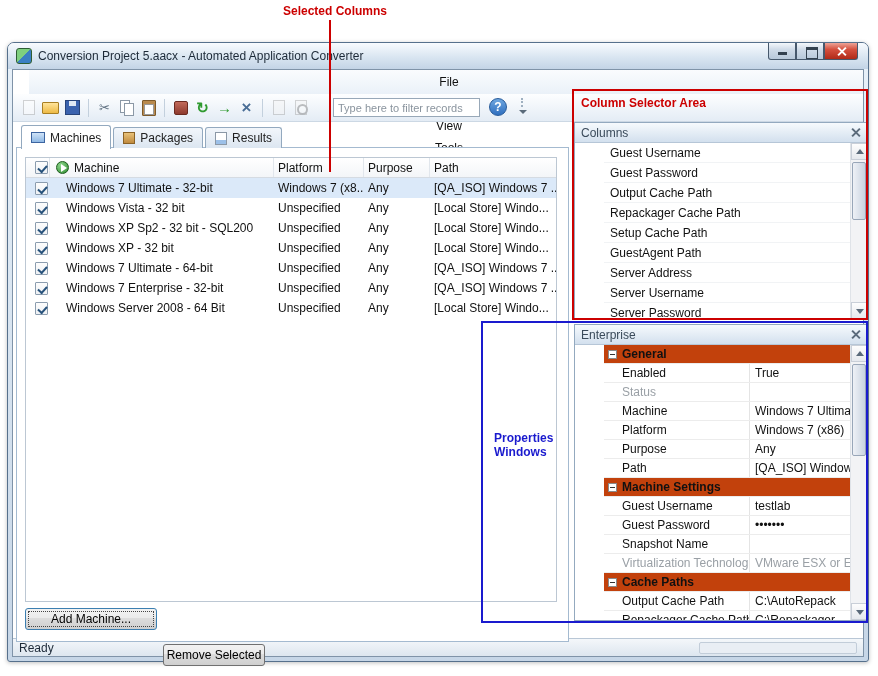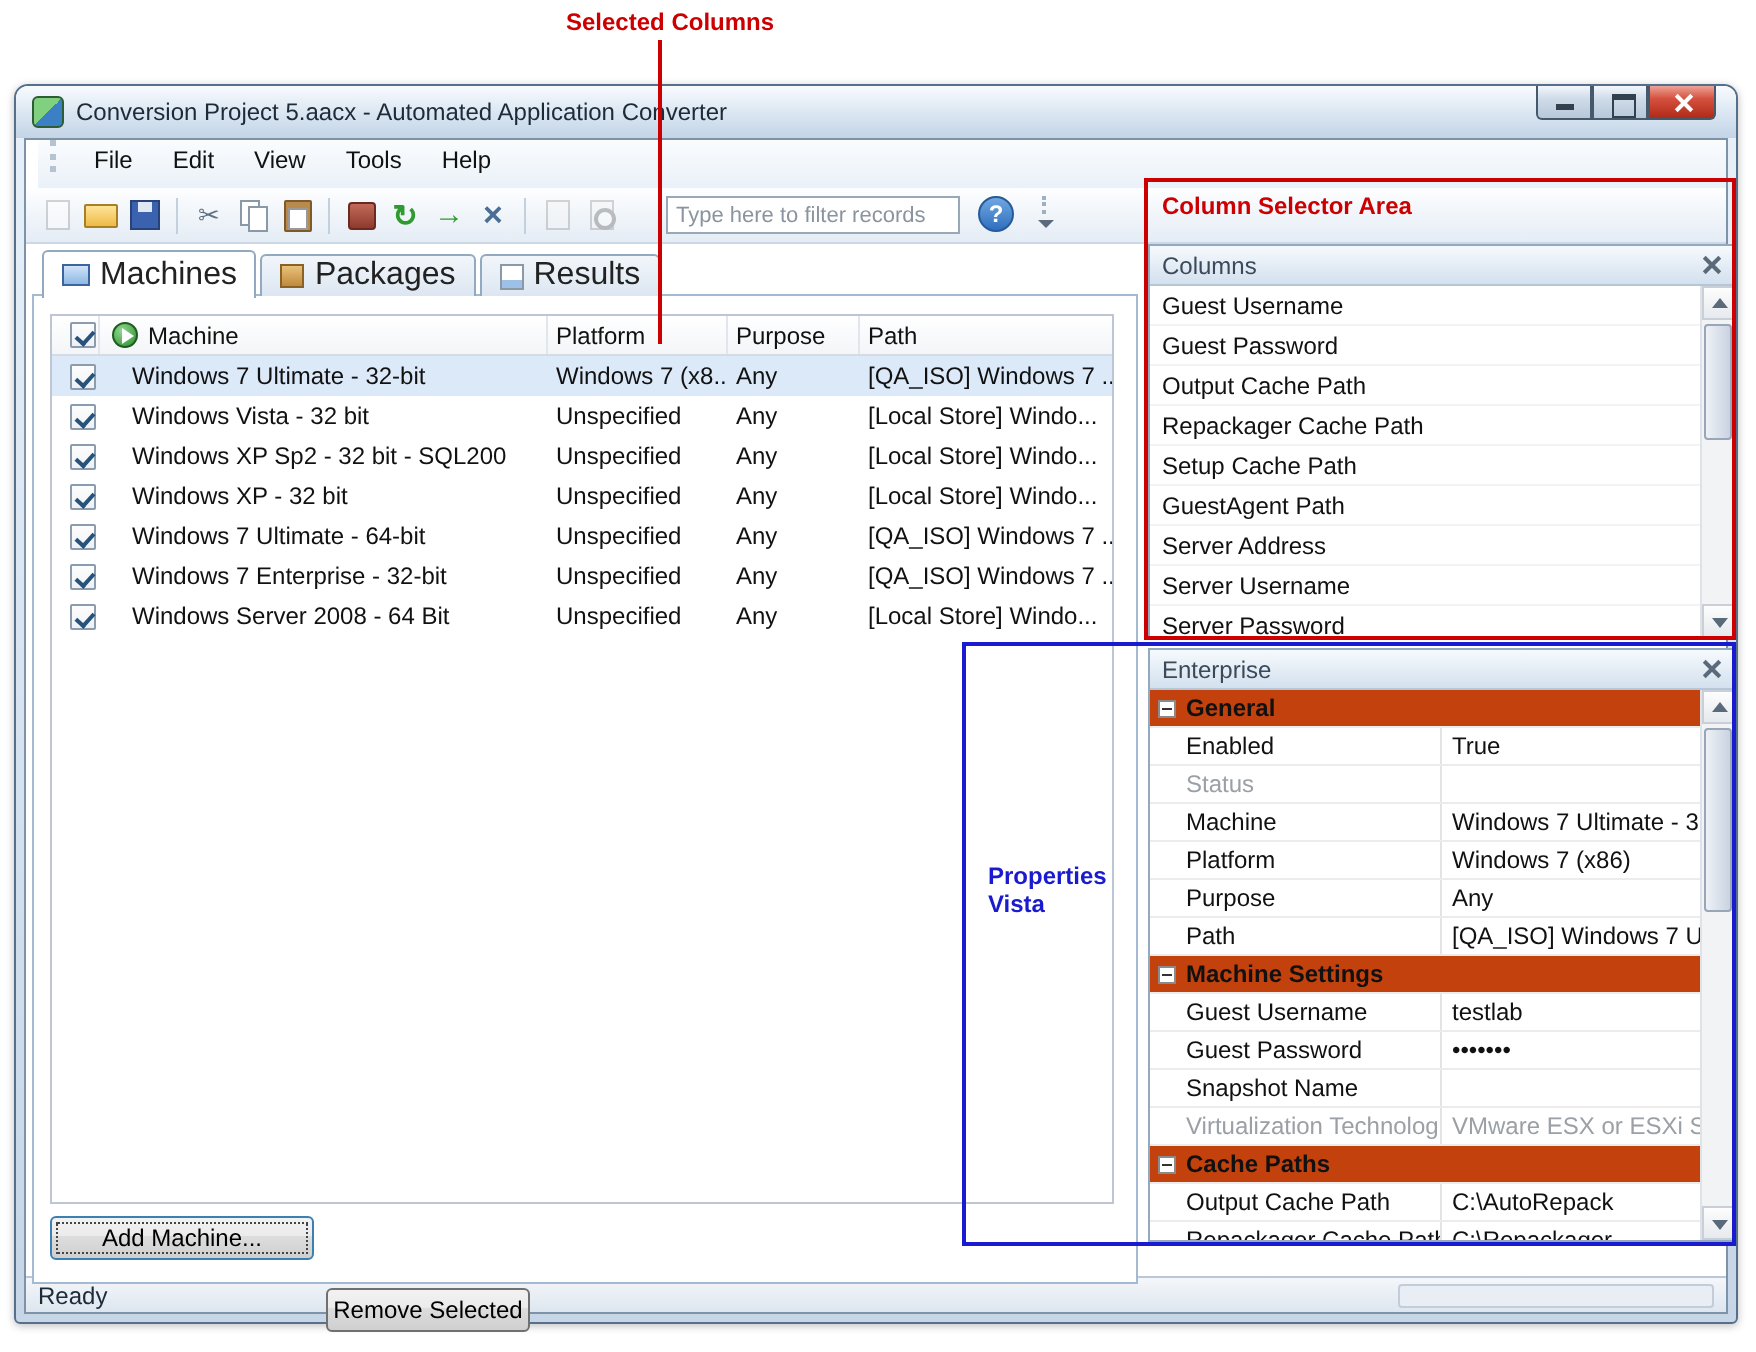--- a/index.html
+++ b/index.html
@@ -35,23 +35,23 @@
     border: 1px solid #33414f; border-top: 3px solid #33414f; }
   .winbtn.close { width: 34px; border-radius: 0 0 3px 0;
     background: linear-gradient(#eda396, #d5503e 40%, #b02a18); }
   .winbtn.close::before, .winbtn.close::after { content: ""; position: absolute; left: 16px; top: 3px;
     width: 2px; height: 11px; background: #fff; }
   .winbtn.close::before { transform: rotate(45deg); }
   .winbtn.close::after { transform: rotate(-45deg); }
 
   
   .client { position: relative; width: 100%; height: 100%; background: #fff; border: 1px solid #7f93a8; }
-  .menubar { position: absolute; left: 6px; top: 0; right: 0; height: 24px;
-    display: flex; align-items: flex-start; gap: 2px; padding-left: 6px;
-    background: linear-gradient(#fafcfe, #eaf1f8); }
+  .menubar { position: absolute; left: 16px; top: 0; right: 0; height: 24px;
+    display: flex; align-items: center; gap: 2px; padding-left: 6px;
+    background: linear-gradient(#fafcfe, #eaf1f8); flex-direction: column; }
   .grip { width: 3px; height: 16px; border-left: 3px dotted #b5c2cf; margin-right: 8px; }
   .menu-item { font-size: 12px; color: #111; padding: 3px 9px; }
   .toolbar { position: absolute; left: 0; top: 24px; right: 0; height: 28px;
     background: linear-gradient(#fdfeff, #e4ecf5); border-bottom: 1px solid #ccd8e4; }
   .tb-icons { display: flex; align-items: center; gap: 3px; padding: 4px 0 0 6px; }
   .tbi { width: 19px; height: 19px; display: flex; align-items: center; justify-content: center;
     position: relative; font-size: 13px; border-radius: 2px; }
   .tbi.disabled { opacity: .45; filter: grayscale(1); }
   .tbsep { width: 1px; height: 18px; background: #c3d0dd; margin: 0 3px; align-self: center; }
   .i-new-document-icon::before { content: ""; width: 10px; height: 13px; background: #fff; border: 1px solid #98a4b2; }
@@ -81,21 +81,21 @@
     font-size: 12px; font-weight: bold; display: flex; align-items: center; justify-content: center; }
   .tb-overflow { position: absolute; left: 503px; top: 3px; width: 14px; height: 21px; }
   .tb-overflow::before { content: ""; position: absolute; left: 5px; top: 1px; height: 9px; border-left: 2px dotted #9fb0c0; }
   .tb-overflow::after { content: ""; position: absolute; left: 3px; top: 13px;
     border-left: 4px solid transparent; border-right: 4px solid transparent; border-top: 4px solid #5a6a7a; }
 
   
   .tabstrip { position: absolute; left: 3px; top: 53px; height: 25px; display: flex; align-items: flex-end; gap: 2px; padding-left: 5px; z-index: 3; }
   .tab { height: 21px; display: flex; align-items: center; gap: 5px; padding: 0 9px;
     border: 1px solid #93a9bf; border-bottom: none; border-radius: 3px 3px 0 0;
-    background: linear-gradient(#f2f6fb, #dce6f1); font-size: 16px; color: #222; }
+    background: linear-gradient(#f2f6fb, #dce6f1); font-size: 12px; color: #222; }
   .tab.active { height: 24px; background: #fff; margin-bottom: -1px; z-index: 4; }
   .tabicon { display: inline-flex; }
   .ti-monitor::before { content: ""; width: 12px; height: 9px; background: linear-gradient(#cfe3f8, #8fb8e4); border: 1px solid #3c64a0; }
   .ti-package::before { content: ""; width: 10px; height: 10px; background: linear-gradient(#e8c27a, #c08a3e); border: 1px solid #8a6226; }
   .ti-results::before { content: ""; width: 10px; height: 11px; background: #fff; border: 1px solid #8b98a6;
     box-shadow: inset 0 -4px #9cc0e8; }
 
   
   .tabpage { position: absolute; left: 3px; top: 77px; width: 553px; height: 495px;
     border: 1px solid #a4bad0; background: #fff; z-index: 2; }
@@ -126,21 +126,21 @@
 
   
   .panel { position: absolute; background: #fff; border: 1px solid #93a9bf; overflow: hidden; }
   .panel-cols { left: 561px; top: 52px; width: 294px; height: 198px; }
   .panel-props { left: 561px; top: 254px; width: 294px; height: 297px; }
   .panel-header { height: 20px; background: linear-gradient(#f6fafd, #d3e0ee); border-bottom: 1px solid #b6c6d7;
     display: flex; align-items: center; justify-content: space-between; padding: 0 6px; font-size: 12px; color: #3a4a5a; }
   .panel-x { width: 11px; height: 11px; position: relative; }
   .panel-x::before, .panel-x::after { content: ""; position: absolute; left: 5px; top: 0; width: 2px; height: 11px; background: #5a6a7a; }
   .panel-x::before { transform: rotate(45deg); } .panel-x::after { transform: rotate(-45deg); }
-  .panel-body { position: absolute; left: 0; top: 20px; right: 17px; bottom: 0; overflow: hidden; }
+  .panel-body { position: absolute; left: 0; top: 20px; right: 17px; bottom: 0; overflow: hidden; padding-left: 29px; }
   .col-item { height: 20px; line-height: 20px; padding-left: 6px; font-size: 12px; color: #111; border-bottom: 1px solid #f1f3f5; }
 
   .vscroll { position: absolute; top: 20px; right: 0; bottom: 0; width: 17px; background: #f2f3f5; border-left: 1px solid #dfe3e8; }
   .sb-btn { height: 17px; position: relative; background: linear-gradient(#fdfdfd, #e6e9ee); border: 1px solid #c9cfd8; }
   .sb-down { position: absolute; bottom: 0; left: 0; right: 0; }
   .sb-btn.up::after { content: ""; position: absolute; left: 4px; top: 5px;
     border-left: 4px solid transparent; border-right: 4px solid transparent; border-bottom: 5px solid #5a6a7a; }
   .sb-btn.down::after { content: ""; position: absolute; left: 4px; top: 6px;
     border-left: 4px solid transparent; border-right: 4px solid transparent; border-top: 5px solid #5a6a7a; }
   .sb-thumb { position: absolute; left: 1px; right: 1px; background: linear-gradient(90deg, #eef1f6, #c9d3e0);
@@ -165,21 +165,21 @@
 </head>
 <body>
 
 <div class="canvas">
 
   <div class="ann ann-red" style="left:283px; top:4px;">Selected Columns</div>
   <div class="ann-vline" style="left:329px; top:20px; height:152px;"></div>
   <div class="ann-rect rect-red" style="left:572px; top:89px; width:296px; height:231px;"></div>
   <div class="ann ann-red" style="left:581px; top:96px;">Column Selector Area</div>
   <div class="ann-rect rect-blue" style="left:481px; top:321px; width:387px; height:302px;"></div>
-  <div class="ann ann-blue" style="left:494px; top:431px; width:62px; line-height:14px;">Properties Vista</div>
+  <div class="ann ann-blue" style="left:494px; top:431px; width:62px; line-height:14px;">Properties Windows</div>
 
   <div class="window">
     <div class="titlebar">
       <span class="app-icon"></span>
       <span class="title-text">Conversion Project 5.aacx - Automated Application Converter</span>
       <span class="win-buttons">
         <span class="winbtn min"></span>
         <span class="winbtn max"></span>
         <span class="winbtn close"></span>
       </span>

